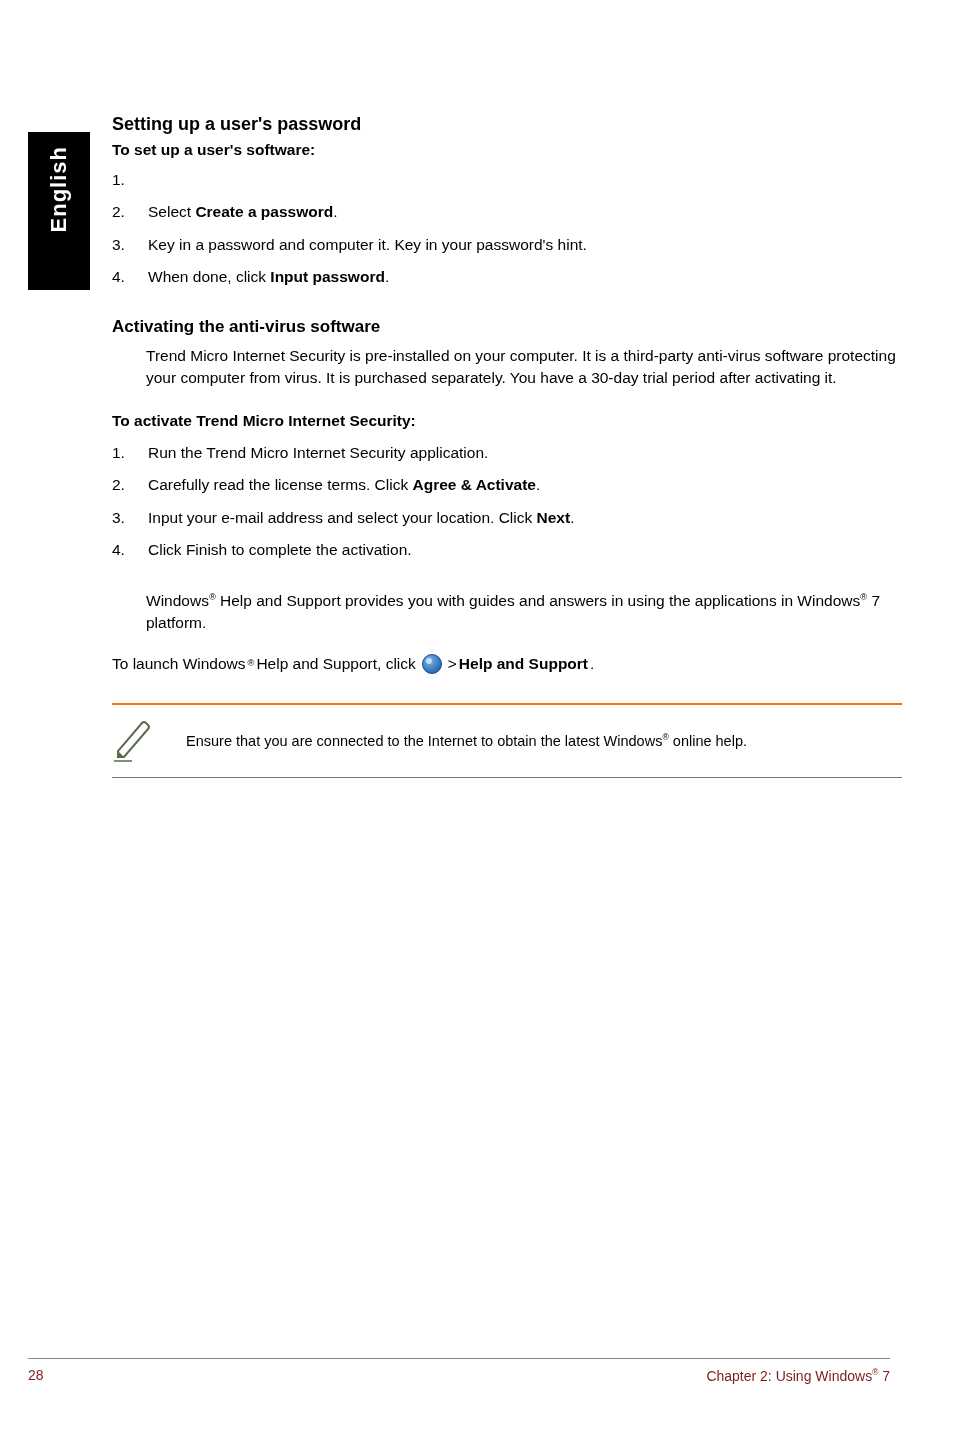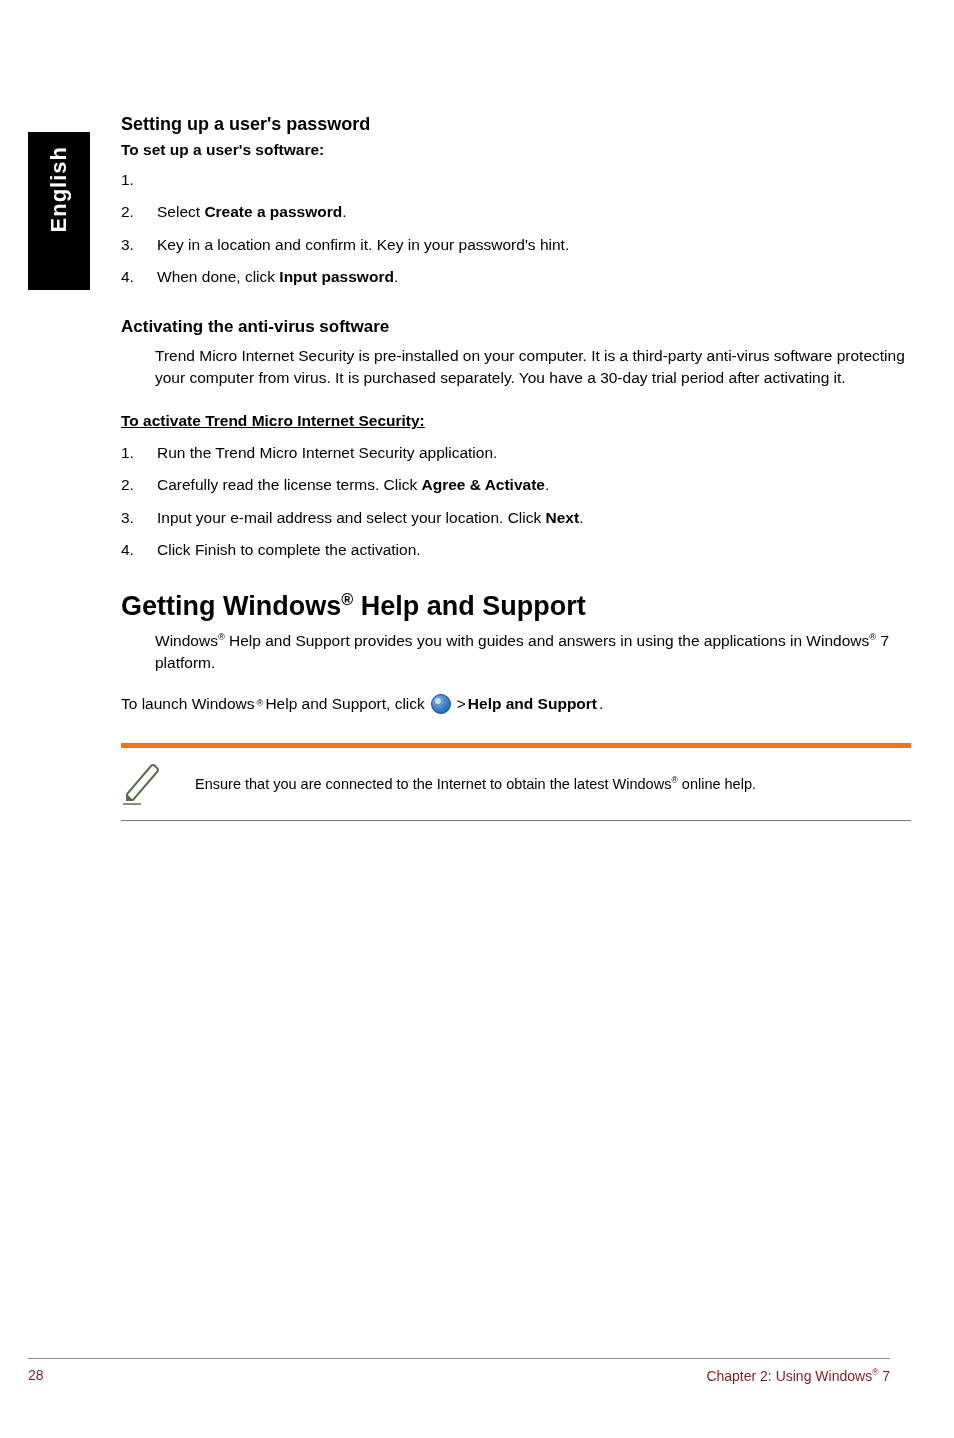--- a/index.html
+++ b/index.html
@@ -31,21 +31,21 @@
       color: #fff;
       font-weight: bold;
       font-size: 22px;
       writing-mode: vertical-rl;
       text-orientation: mixed;
       transform: rotate(180deg);
       letter-spacing: 1px;
     }
     .content {
       position: absolute;
-      left: 121px;
+      left: 112px;
       top: 114px;
       width: 790px;
     }
     .h4 {
       font-size: 18px;
       font-weight: bold;
       margin-bottom: 6px;
     }
     .subhead {
       font-size: 15.5px;
@@ -76,21 +76,20 @@
       font-size: 15.5px;
       line-height: 1.45;
       margin-bottom: 18px;
       margin-left: 34px;
     }
     .subhead2 {
       font-size: 15.5px;
       font-weight: bold;
       margin-top: 22px;
       margin-bottom: 12px;
-      text-decoration: underline;
     }
     .h2 {
       font-size: 27px;
       font-weight: bold;
       margin-top: 26px;
       margin-bottom: 8px;
     }
     .sup {
       font-size: 0.6em;
       vertical-align: super;
@@ -120,21 +119,21 @@
       position: absolute;
       top: 3px;
       left: 3px;
       width: 6px;
       height: 6px;
       background: rgba(255,255,255,0.6);
       border-radius: 50%;
     }
     .note-box {
       margin-top: 28px;
-      border-top: 5px solid #f97316;
+      border-top: 2px solid #f97316;
       border-bottom: 1px solid #777;
       padding: 14px 0;
       display: flex;
       align-items: center;
       gap: 30px;
     }
     .note-text {
       font-size: 14.5px;
       line-height: 1.4;
     }
@@ -170,21 +169,21 @@
   <ol class="list">
     <li>
       <span class="num">1.</span>
     </li>
     <li>
       <span class="num">2.</span>
       <span><span>Select </span><b>Create a password</b><span>.</span></span>
     </li>
     <li>
       <span class="num">3.</span>
-      <span><span>Key in a location and confirm it. Key in your password's hint.</span></span>
+      <span><span>Key in a password and computer it. Key in your password's hint.</span></span>
     </li>
     <li>
       <span class="num">4.</span>
       <span><span>When done, click </span><b>Input password</b><span>.</span></span>
     </li>
   </ol>
 
   <div class="h3">Activating the anti-virus software</div>
   <div class="para">Trend Micro Internet Security is pre-installed on your computer. It is a third-party anti-virus software protecting your computer from virus. It is purchased separately. You have a 30-day trial period after activating it.</div>
   <div class="subhead2">To activate Trend Micro Internet Security:</div>
@@ -200,23 +199,20 @@
     <li>
       <span class="num">3.</span>
       <span><span>Input your e-mail address and select your location. Click </span><b>Next</b><span>.</span></span>
     </li>
     <li>
       <span class="num">4.</span>
       <span><span>Click Finish to complete the activation.</span></span>
     </li>
   </ol>
 
-  <div class="h2">
-    <span>Getting Windows</span><span class="sup">®</span><span> Help and Support</span>
-  </div>
   <div class="para">
     <span>Windows</span><span class="sup">®</span><span> Help and Support provides you with guides and answers in using the applications in Windows</span><span class="sup">®</span><span> 7 platform.</span>
   </div>
 
   <div class="inline-row">
     <span>To launch Windows</span>
       <span class="sup">®</span>
       <span> Help and Support, click </span>
     <span class="win-icon"></span>
     <span> &gt; </span>

